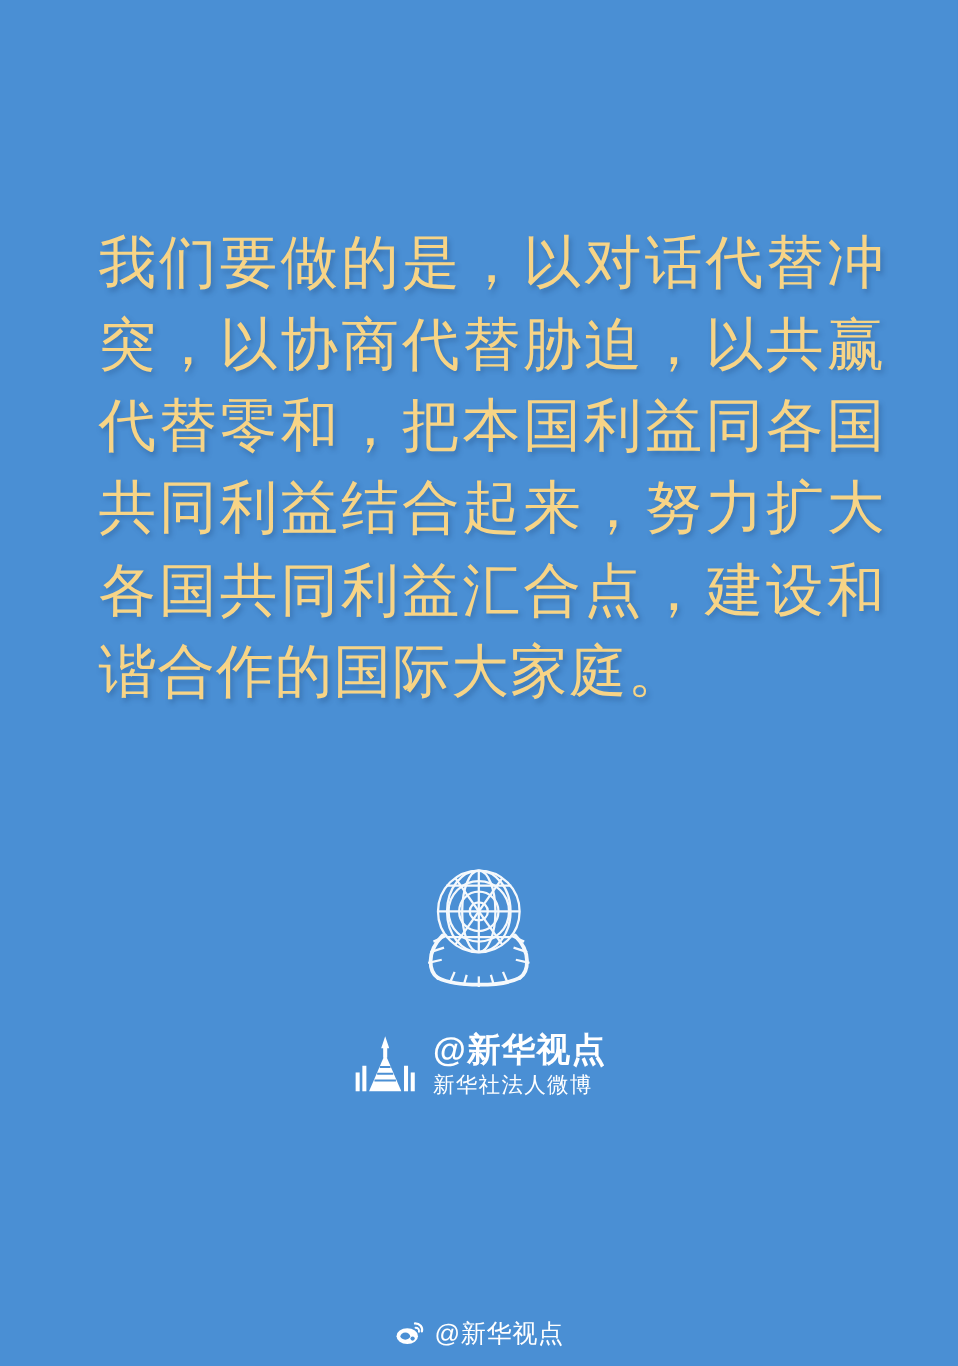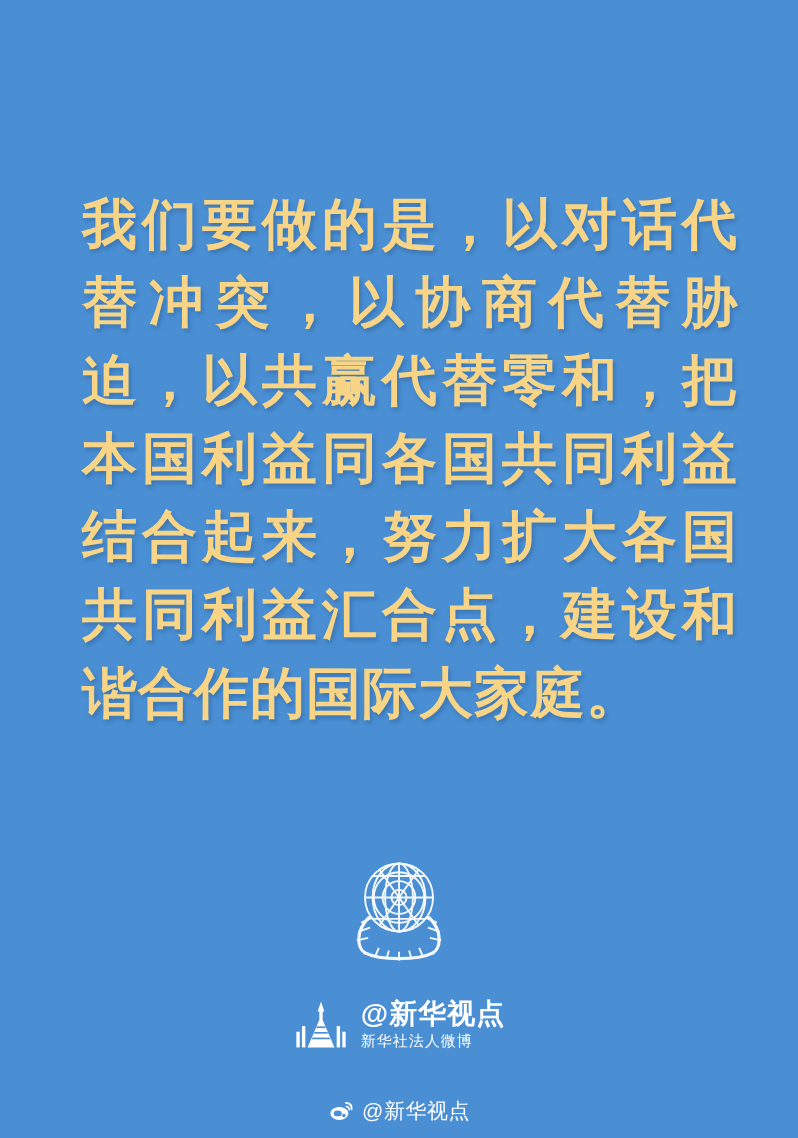--- a/index.html
+++ b/index.html
@@ -21,22 +21,22 @@
     box-sizing: border-box;
     display: flex;
     flex-direction: column;
   }
   .quote-area {
     padding: 186px 60px 0 82px;
   }
   .quote-text {
     color: #f7d486;
     font-family: "Liberation Serif", serif;
-    font-weight: bold;
-    font-size: 55px;
+    font-weight: normal;
+    font-size: 48px;
     line-height: 1.42;
     letter-spacing: 1px;
     text-align: justify;
     text-shadow: 2px 3px 4px rgba(30, 70, 120, 0.35);
     margin: 0;
   }
   .emblem-wrap {
     margin-top: 104px;
     display: flex;
     justify-content: center;
@@ -68,22 +68,22 @@
   }
   .brand-name {
     color: #ffffff;
     font-family: "Liberation Sans", sans-serif;
     font-weight: bold;
     font-size: 28px;
     letter-spacing: 1px;
   }
   .brand-sub {
     color: #ffffff;
-    font-family: Liberation Serif, serif;
-    font-size: 15px;
+    font-family: Liberation Sans, sans-serif;
+    font-size: 18px;
     margin-top: 6px;
     letter-spacing: 1px;
   }
   .footer-bar {
     position: absolute;
     left: 0;
     bottom: 0;
     width: 798px;
     height: 54px;
     display: flex;

